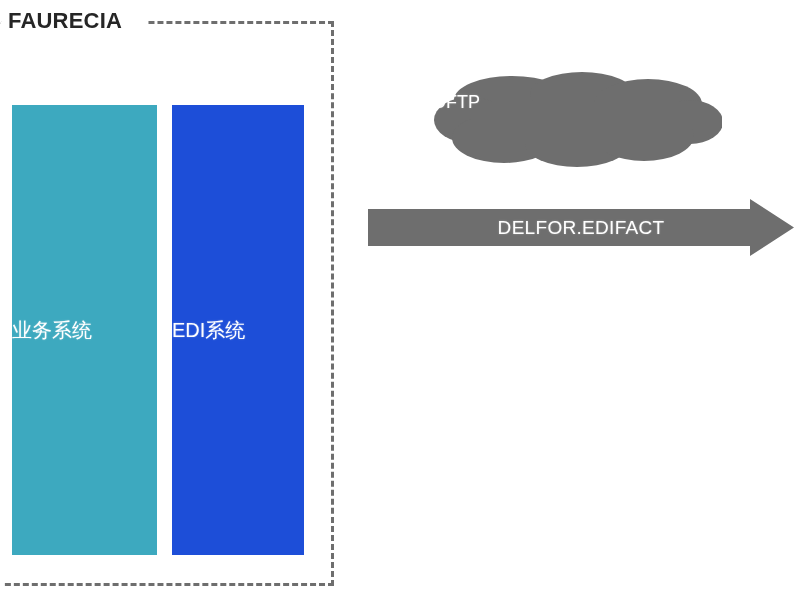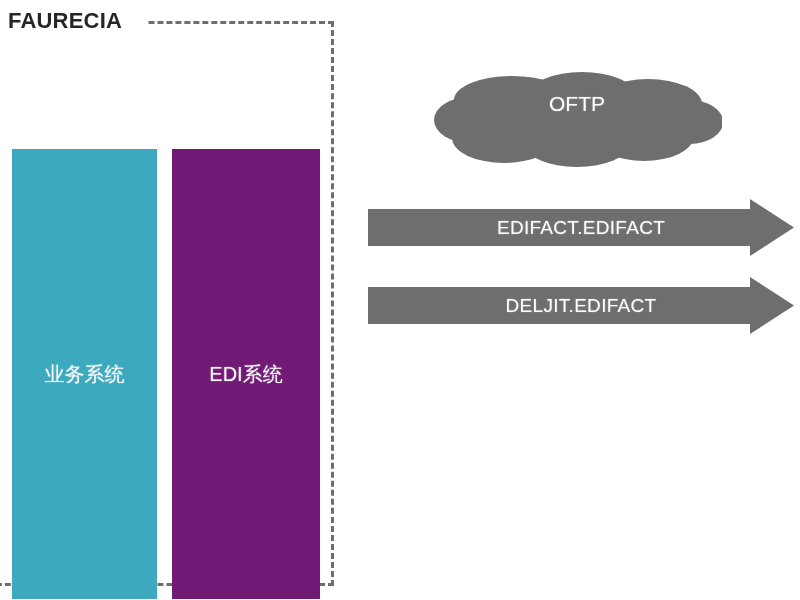--- a/index.html
+++ b/index.html
@@ -10,20 +10,21 @@
   }
   body {
     font-family: "Liberation Sans", "DejaVu Sans", sans-serif;
   }
   #canvas {
     position: relative;
     width: 800px;
     height: 600px;
     background: #ffffff;
     overflow: hidden;
+    border-radius: 29px;
   }
 
   
   #company-title {
     position: absolute;
     left: 8px;
     top: 8px;
     font-size: 22px;
     font-weight: bold;
     color: #262626;
@@ -53,56 +54,54 @@
     background: #ffffff;
   }
 
   
   .system-box {
     position: absolute;
     top: 105px;
     height: 450px;
     display: flex;
     align-items: center;
-    justify-content: center;
+    justify-content: flex-start;
     color: #ffffff;
     font-size: 20px;
     line-height: 1.2;
     text-align: center;
     text-shadow: 0 0 2px rgba(255,255,255,0.35);
-    margin-top: 44px;
   }
   #box-business {
     left: 12px;
     width: 145px;
     background: #3da9bf;
   }
   #box-edi {
     left: 172px;
-    width: 148px;
-    background: #701a75;
+    width: 132px;
+    background: #1d4ed8;
   }
 
   
   #cloud {
     position: absolute;
     left: 432px;
     top: 68px;
     width: 290px;
     height: 100px;
   }
   #cloud svg { display: block; width: 100%; height: 100%; }
   #cloud-label {
     position: absolute;
     left: 0;
     top: 22px;
     width: 290px;
-    text-align: center;
     color: #ffffff;
-    font-size: 21px;
+    font-size: 18px;
     line-height: 1.35;
     pointer-events: none;
     text-shadow: 0 0 2px rgba(255,255,255,0.3);
   }
   #cloud-label .l2 { display: block; }
 
   
   .flow-arrow {
     position: absolute;
     left: 366px;
@@ -164,24 +163,18 @@
     </svg>
     <div id="cloud-label">
       <span>OFTP</span>
     </div>
   </div>
 
   <div class="flow-arrow" id="arrow-delfor">
     <svg viewBox="0 0 430 60" xmlns="http://www.w3.org/2000/svg">
       <polygon fill="#6e6e6e" points="2,11 384,11 384,1 428,29.5 384,58 384,48 2,48"></polygon>
     </svg>
-    <div class="arrow-label">EDIFACT.EDIFACT</div>
+    <div class="arrow-label">DELFOR.EDIFACT</div>
   </div>
 
-  <div class="flow-arrow" id="arrow-deljit">
-    <svg viewBox="0 0 430 60" xmlns="http://www.w3.org/2000/svg">
-      <polygon fill="#6e6e6e" points="2,11 384,11 384,1 428,29.5 384,58 384,48 2,48"></polygon>
-    </svg>
-    <div class="arrow-label">DELJIT.EDIFACT</div>
-  </div>
 
 
 </div>
 
 </body></html>

